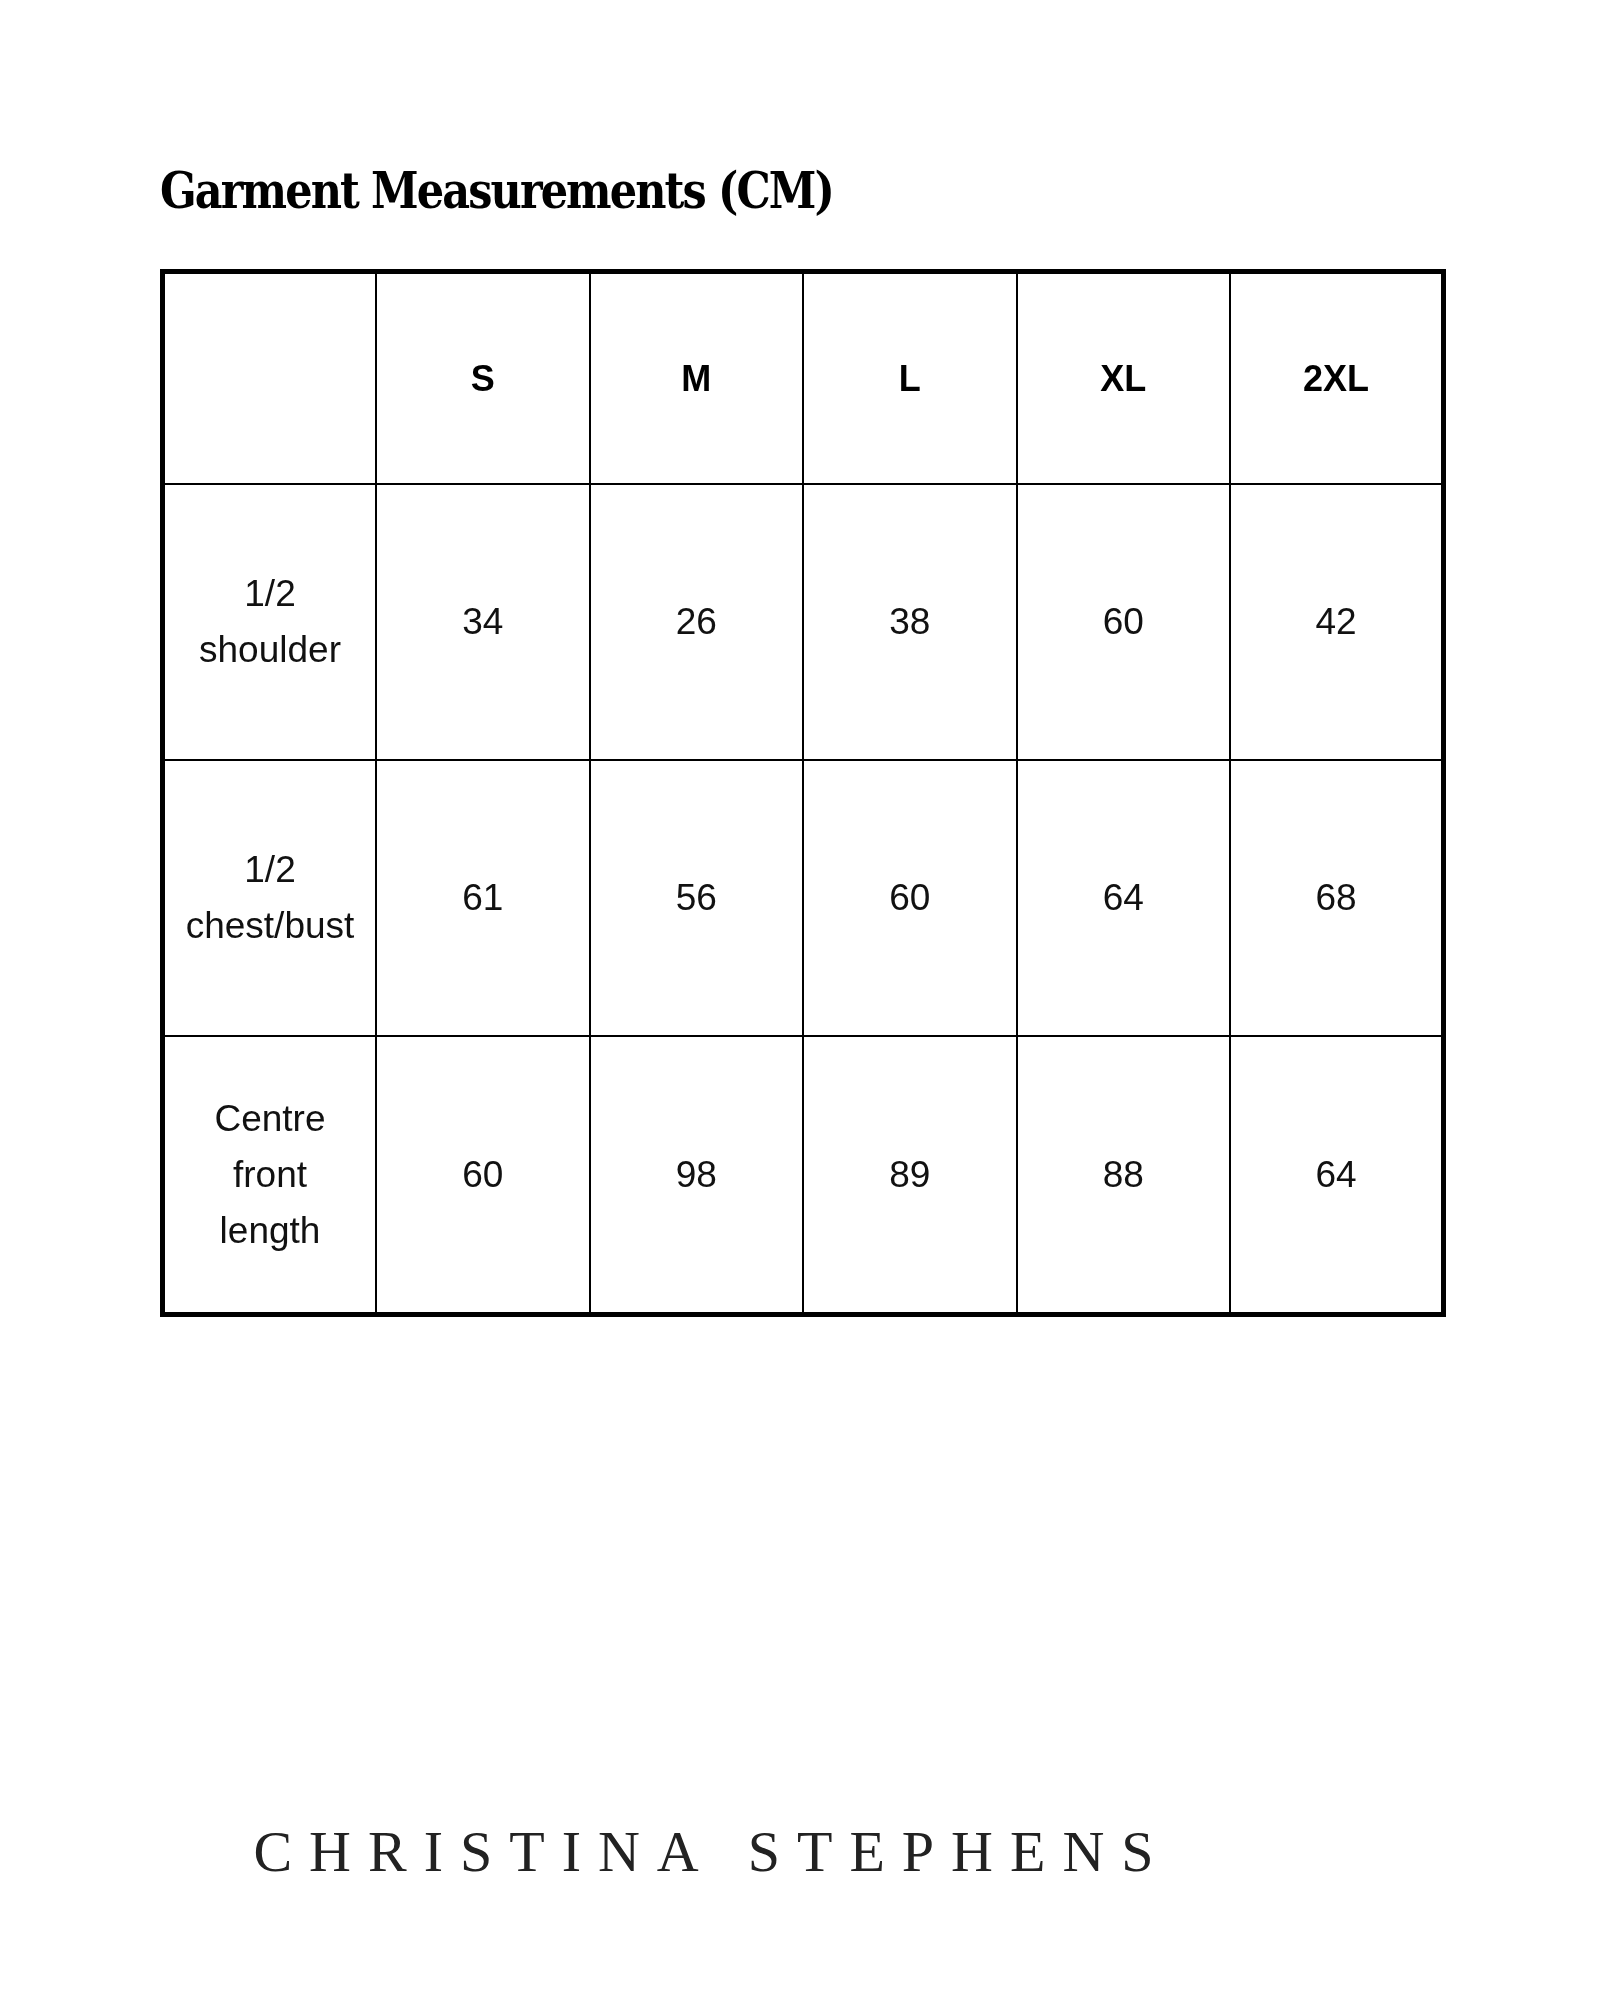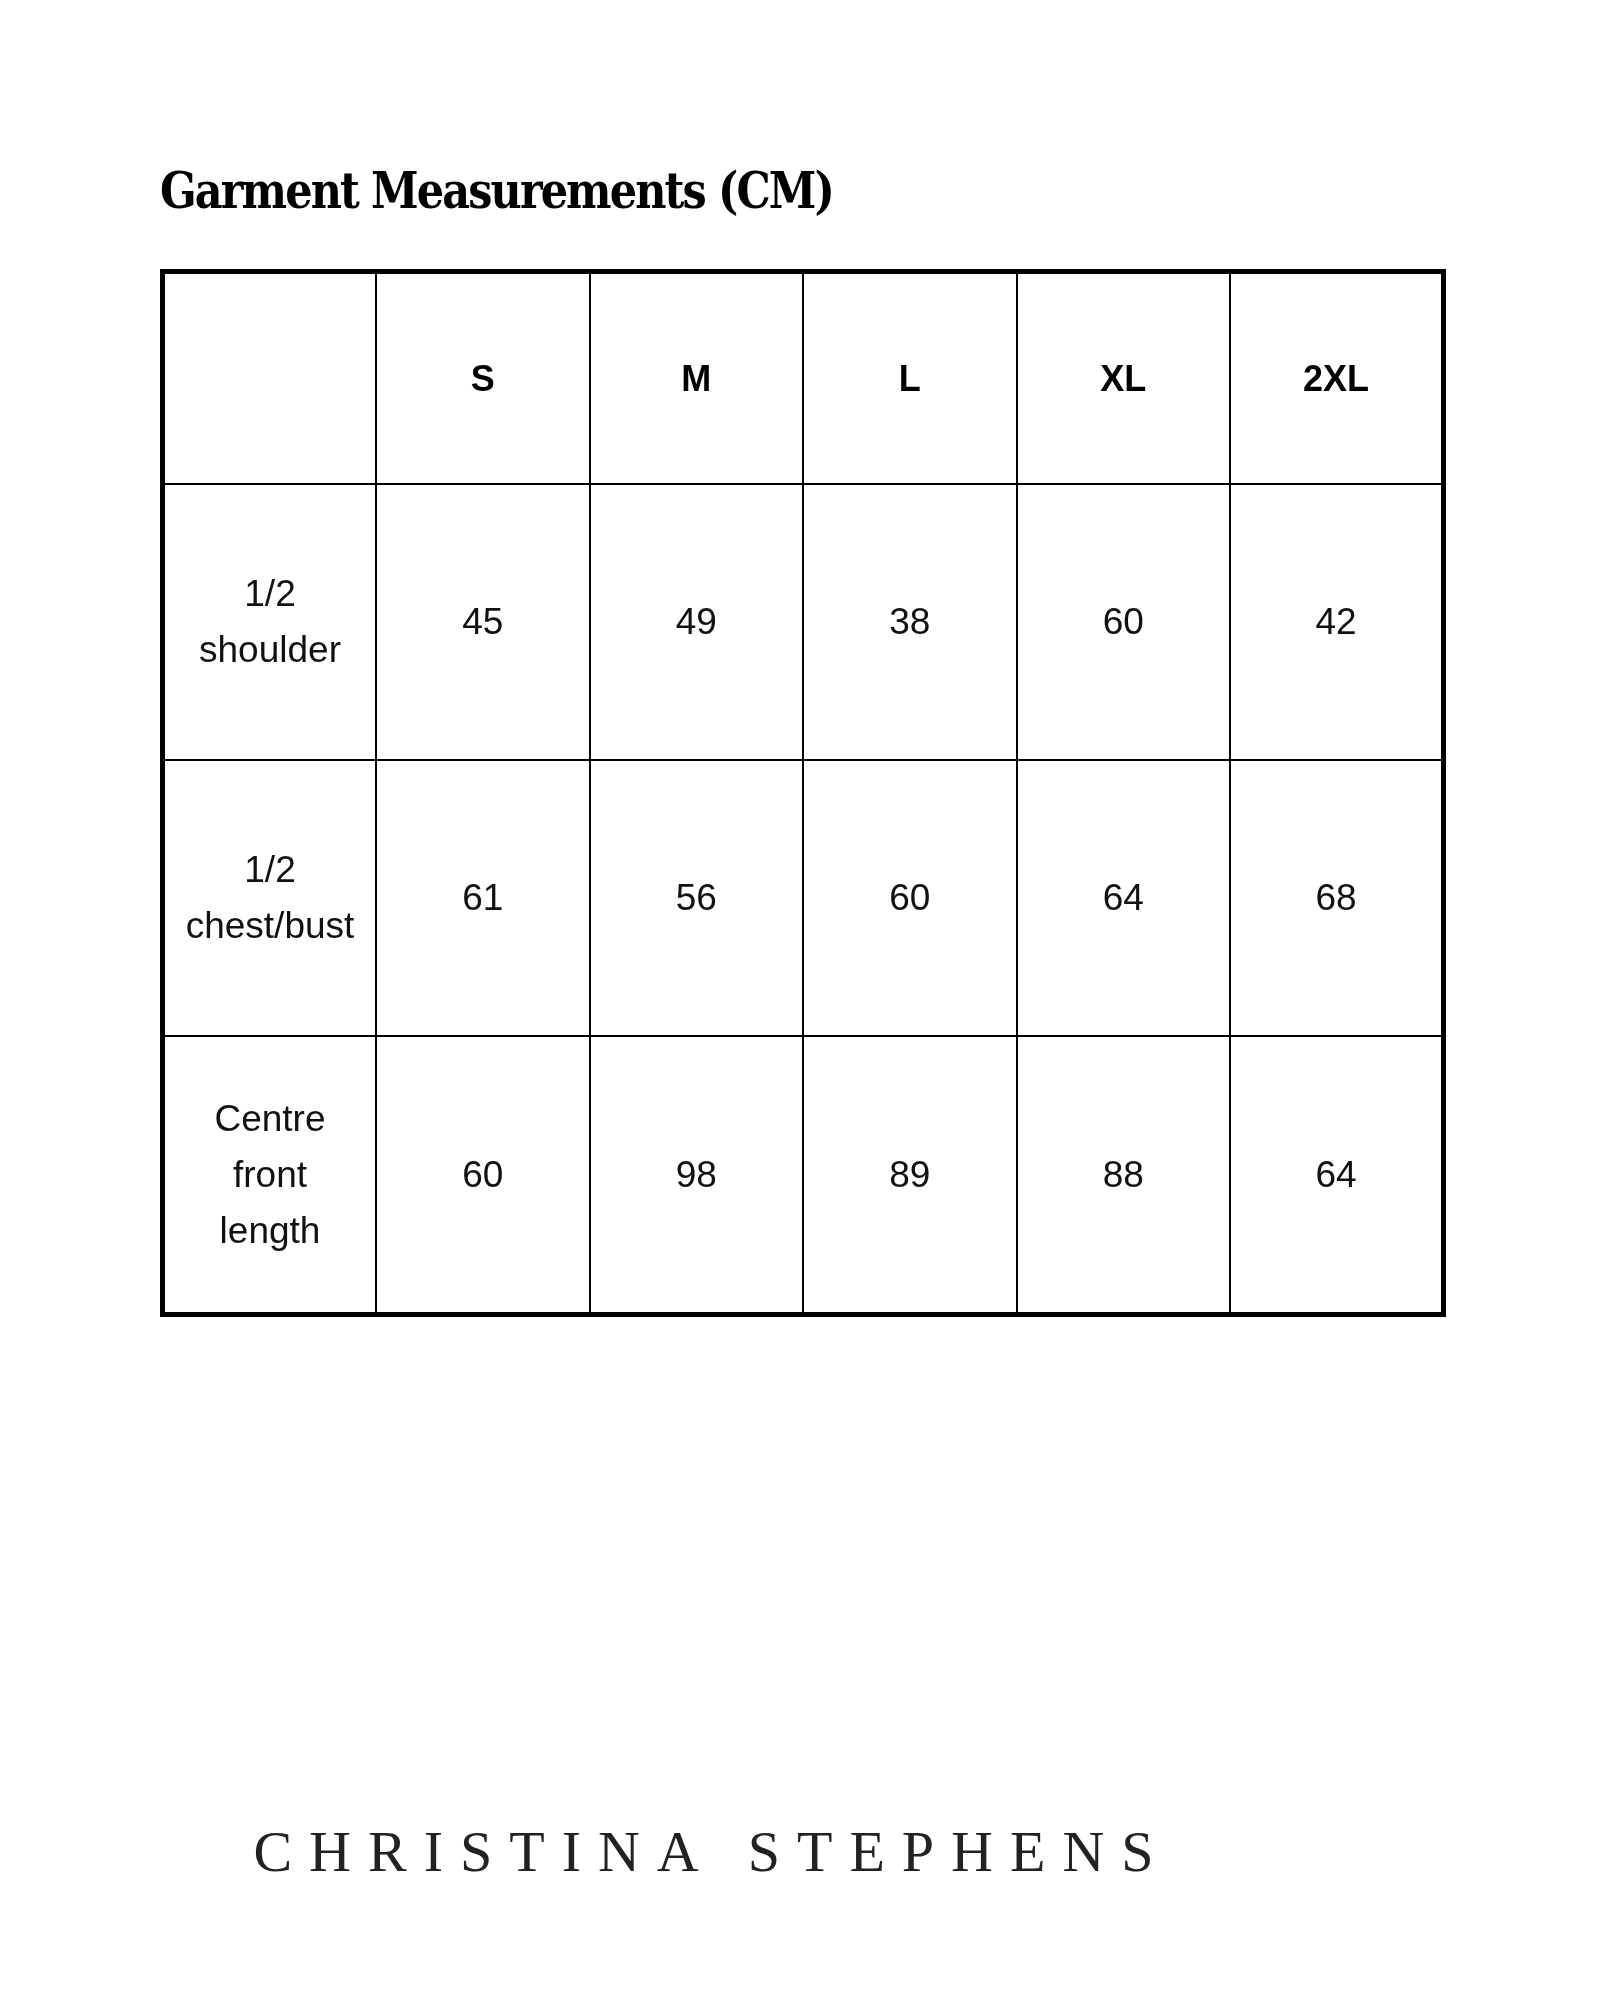--- a/index.html
+++ b/index.html
@@ -90,22 +90,22 @@
       <th>M</th>
       <th>L</th>
       <th>XL</th>
       <th>2XL</th>
     </tr>
   </thead>
   <tbody>
     <tr>
       <td class="row-label">1/2
 shoulder</td>
-      <td>45</td>
-      <td>49</td>
+      <td>34</td>
+      <td>26</td>
       <td>38</td>
       <td>60</td>
       <td>42</td>
     </tr>
     <tr>
       <td class="row-label">1/2
 chest/bust</td>
       <td>61</td>
       <td>56</td>
       <td>60</td>

